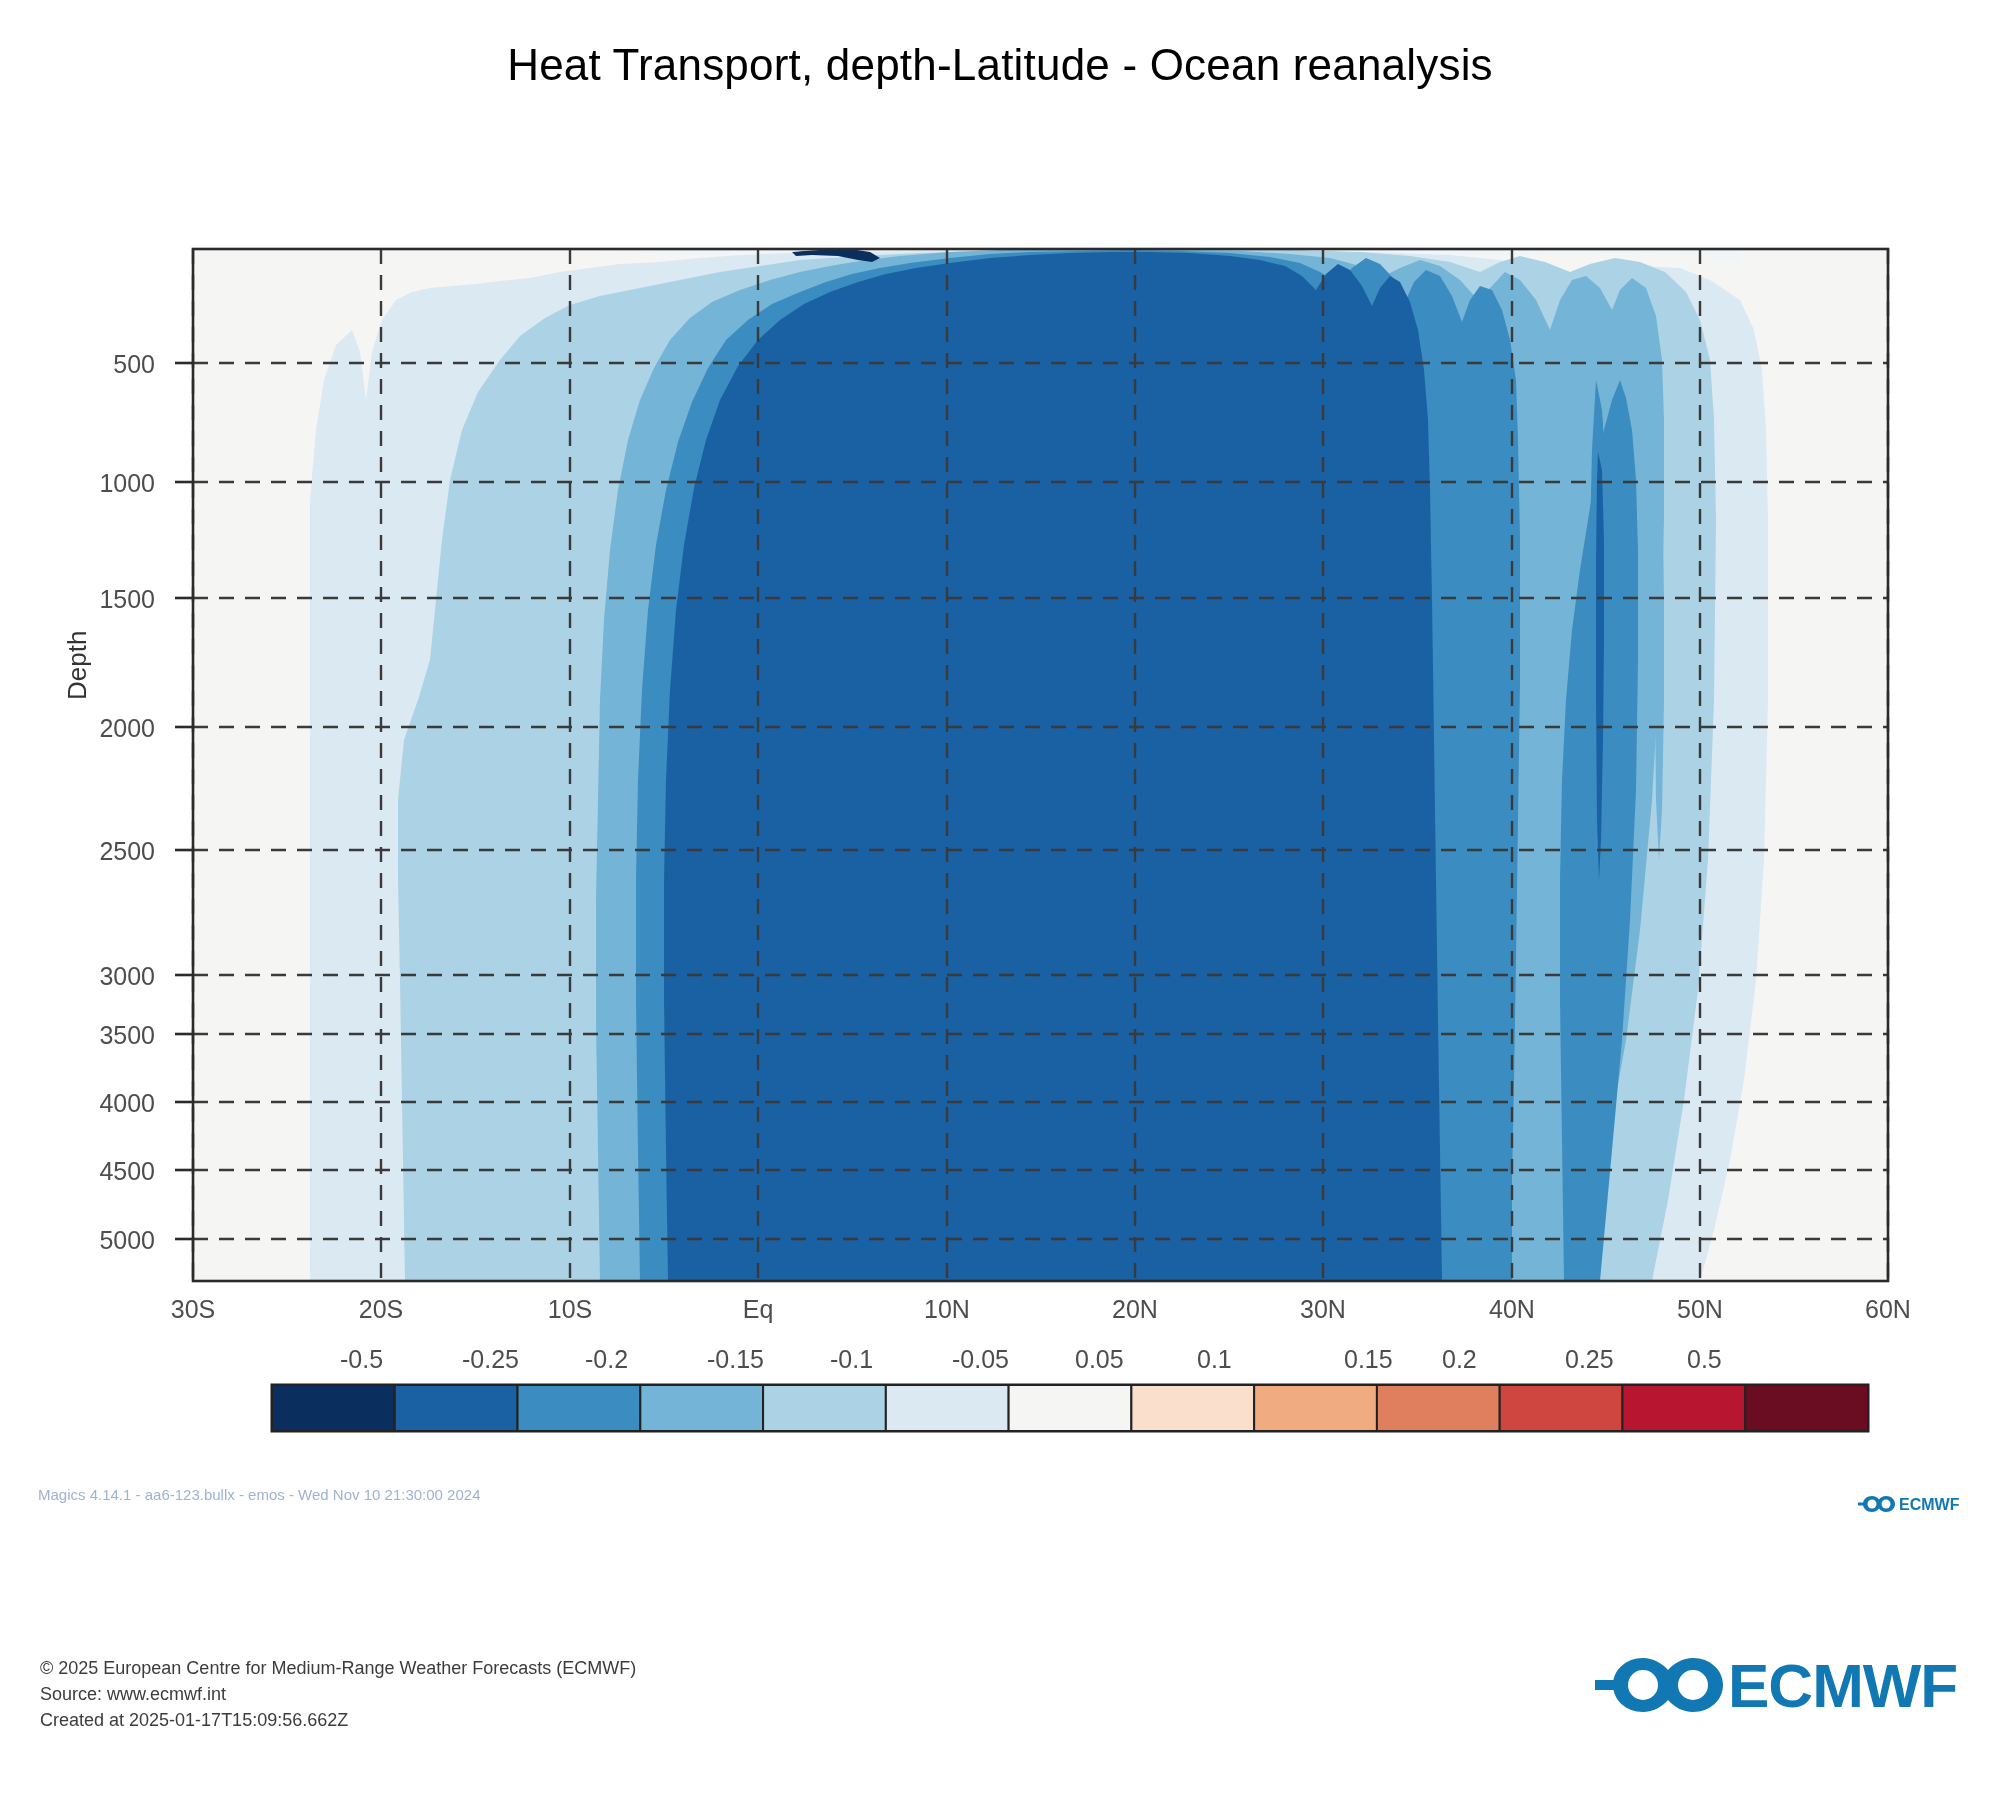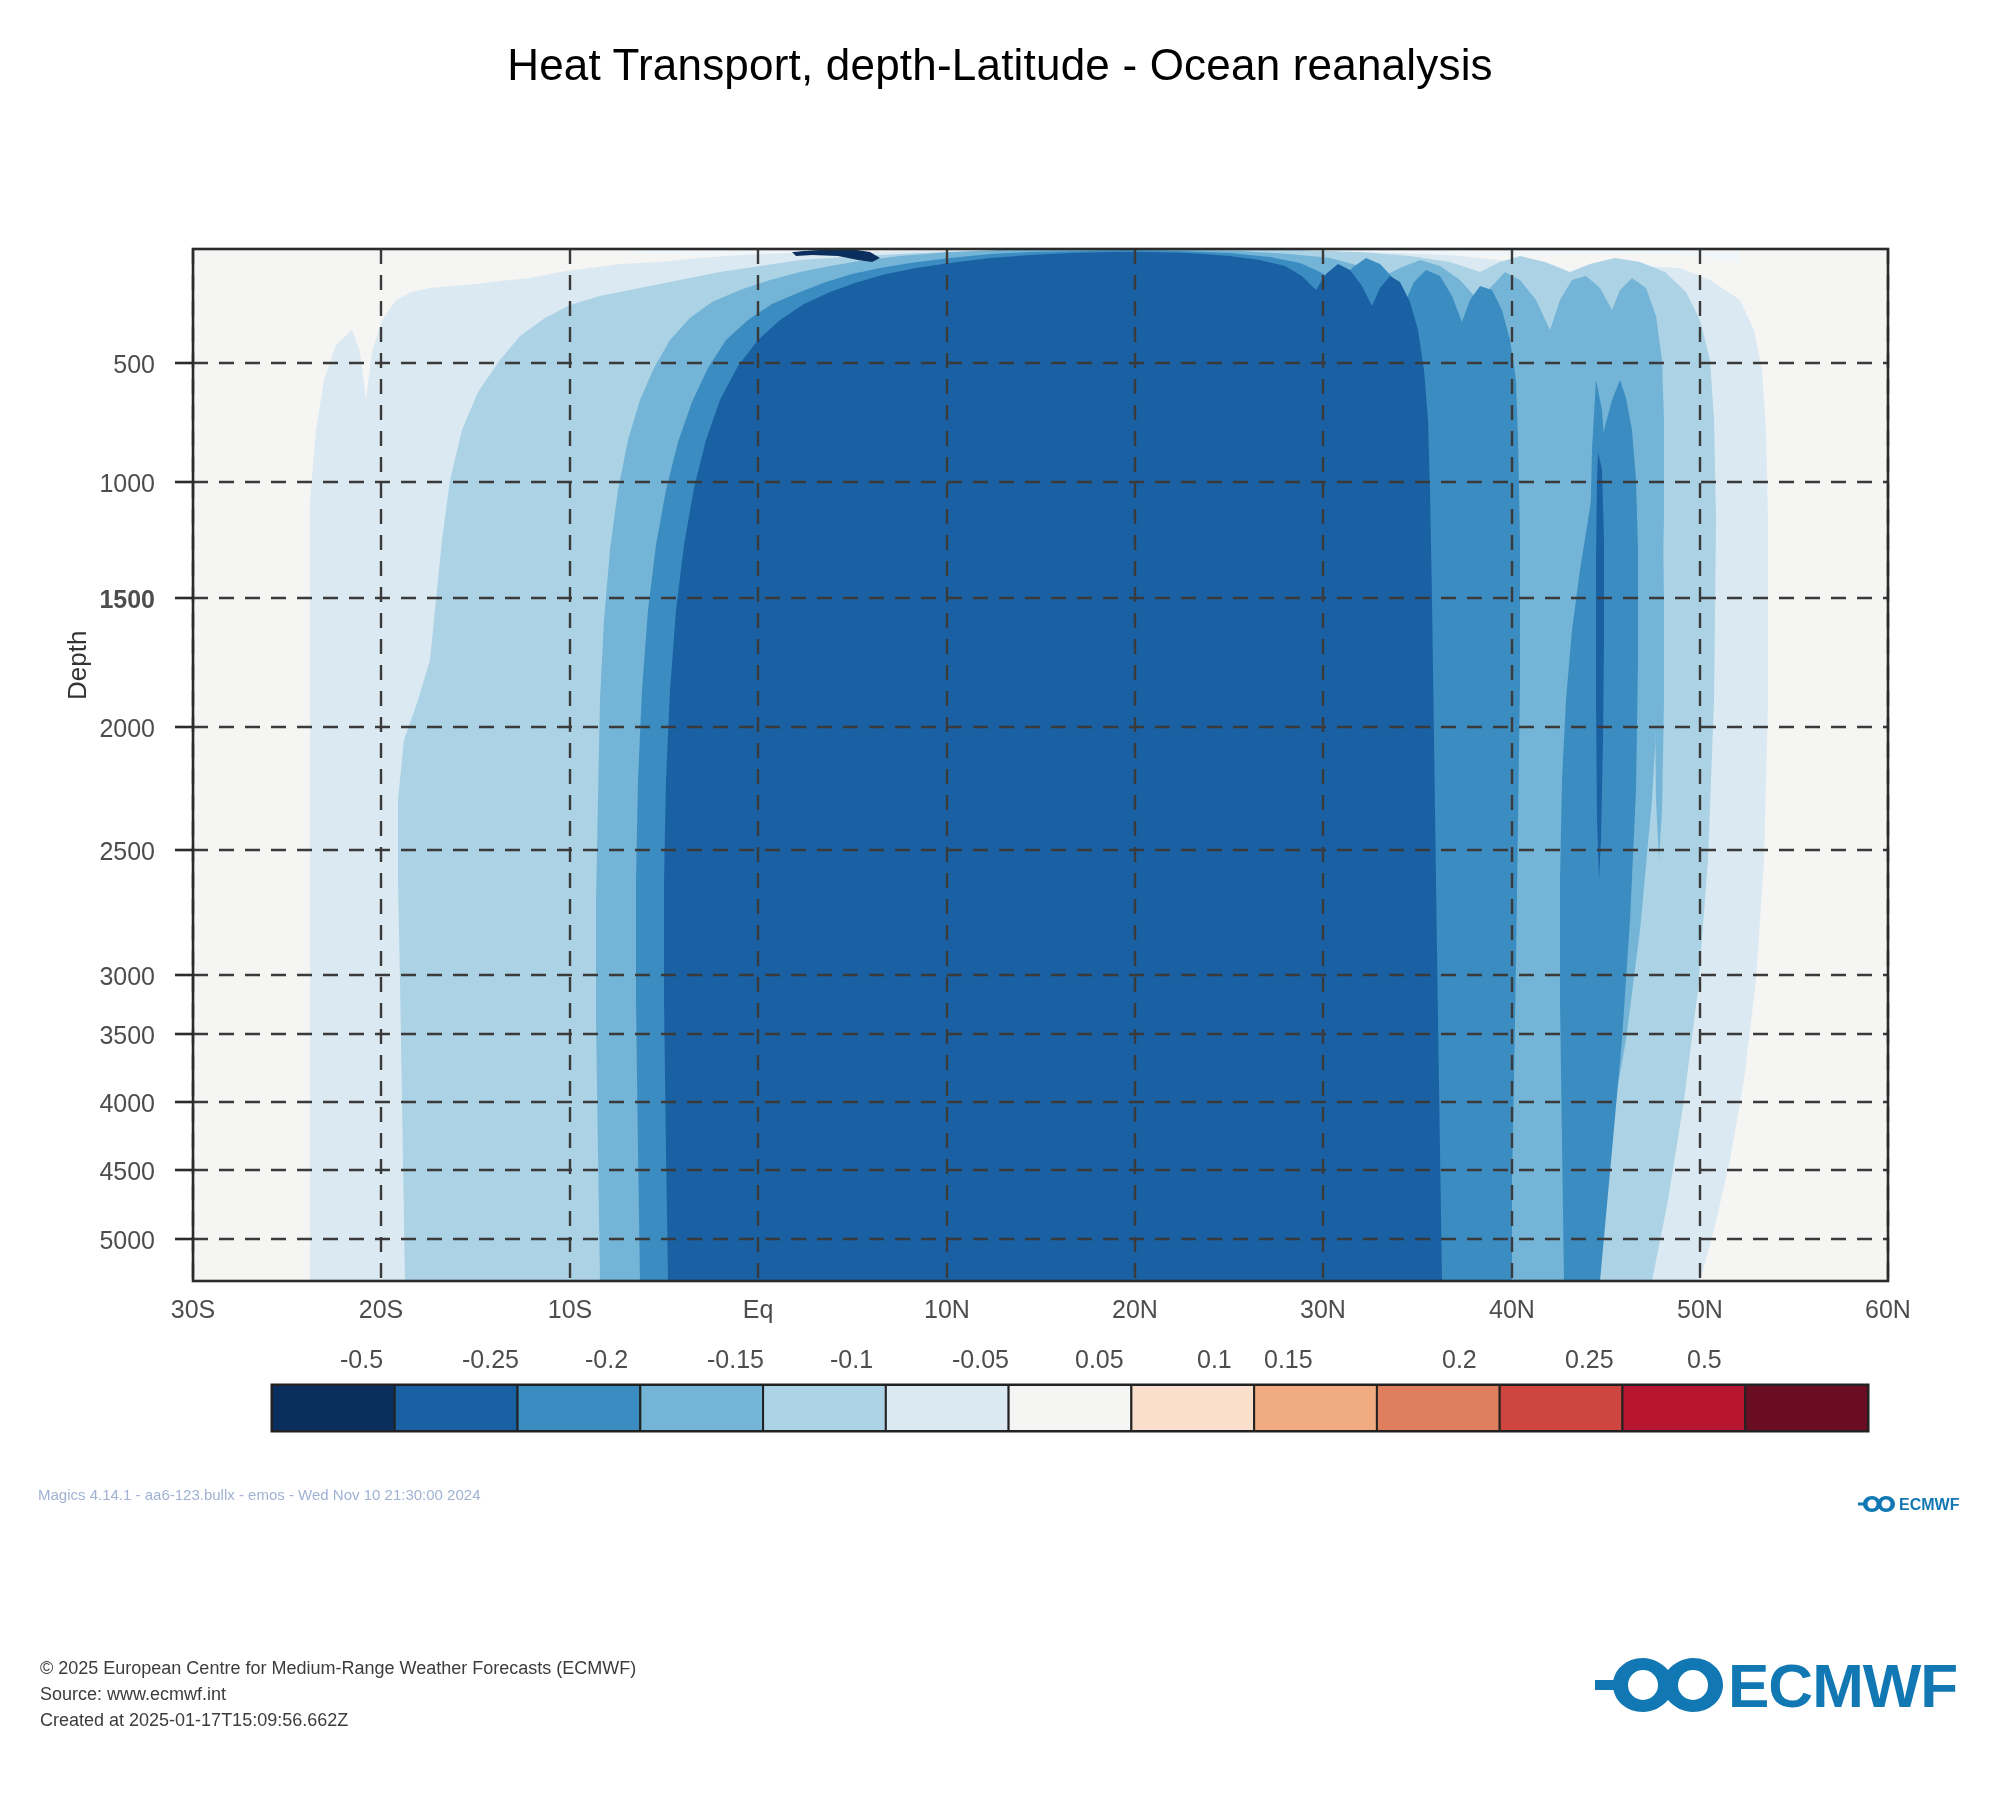--- a/index.html
+++ b/index.html
@@ -278,21 +278,21 @@
           </g>
       </g>
     </svg>
 
     
     <div class="axis-label-y">Depth</div>
 
     
     <div class="ytick" style="left:35px; top:350px;">500</div>
     <div class="ytick" style="left:35px; top:469px;">1000</div>
-    <div class="ytick" style="left:35px; top:585px;font-weight:bold;">1500</div>
+    <div class="ytick" style="left:35px; top:585px;">1500</div>
     <div class="ytick" style="left:35px; top:714px;">2000</div>
     <div class="ytick" style="left:35px; top:837px;">2500</div>
     <div class="ytick" style="left:35px; top:962px;">3000</div>
     <div class="ytick" style="left:35px; top:1021px;">3500</div>
     <div class="ytick" style="left:35px; top:1089px;">4000</div>
     <div class="ytick" style="left:35px; top:1157px;">4500</div>
     <div class="ytick" style="left:35px; top:1226px;">5000</div>
 
     
     <div class="xtick" style="left:143px;  top:1295px;">30S</div>
@@ -308,21 +308,21 @@
 
     
     <div class="cbar-label" style="left:340px;  top:1345px;">-0.5</div>
     <div class="cbar-label" style="left:462px;  top:1345px;">-0.25</div>
     <div class="cbar-label" style="left:585px;  top:1345px;">-0.2</div>
     <div class="cbar-label" style="left:707px;  top:1345px;">-0.15</div>
     <div class="cbar-label" style="left:830px;  top:1345px;">-0.1</div>
     <div class="cbar-label" style="left:952px;  top:1345px;">-0.05</div>
     <div class="cbar-label" style="left:1075px; top:1345px;">0.05</div>
     <div class="cbar-label" style="left:1197px; top:1345px;">0.1</div>
-    <div class="cbar-label" style="left:1264px; top:1345px;">0.15</div>
+    <div class="cbar-label" style="left:1344px; top:1345px;">0.15</div>
     <div class="cbar-label" style="left:1442px; top:1345px;">0.2</div>
     <div class="cbar-label" style="left:1565px; top:1345px;">0.25</div>
     <div class="cbar-label" style="left:1687px; top:1345px;">0.5</div>
   </div>
 
   <div class="magics-line">Magics 4.14.1 - aa6-123.bullx - emos - Wed Nov 10 21:30:00 2024</div>
 
   <svg class="logo-small" viewBox="0 0 240 48">
     <g fill="#1178b4">
       <path d="M10 24c0-9 8-16 18-16 6 0 11 3 14 7 3-4 8-7 14-7 10 0 18 7 18 16s-8 16-18 16c-6 0-11-3-14-7-3 4-8 7-14 7-10 0-18-7-18-16z"></path>

